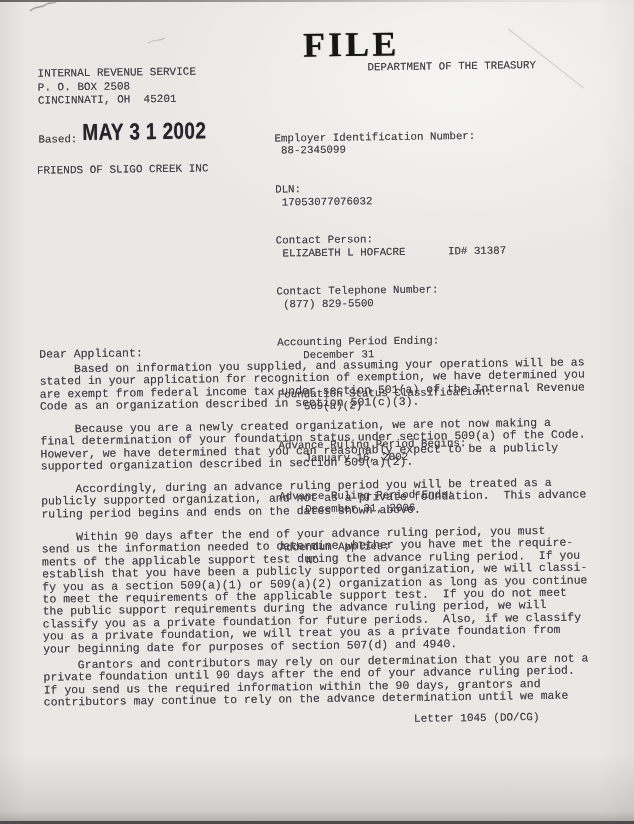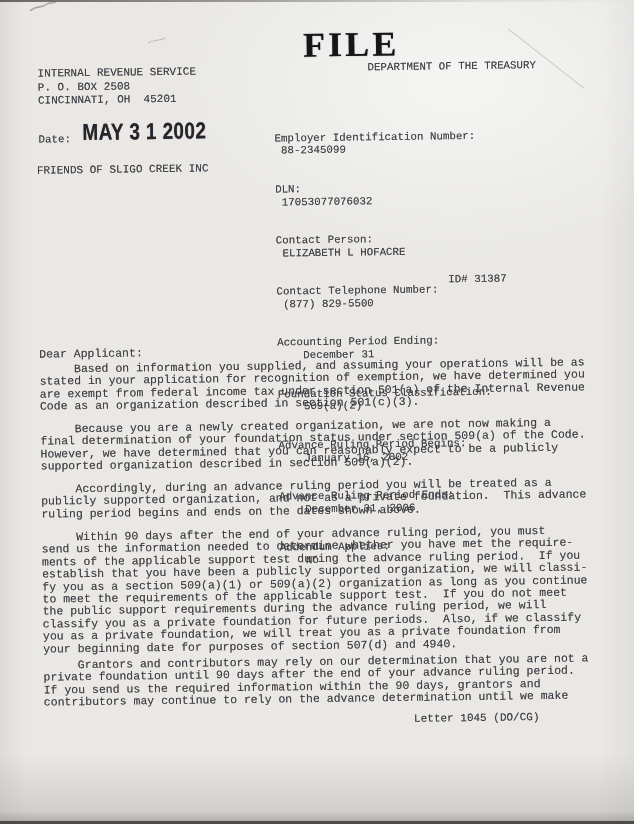--- a/index.html
+++ b/index.html
@@ -60,21 +60,21 @@
     font-family: "Liberation Sans", "DejaVu Sans", sans-serif;
     font-weight: 700; font-size: 22px; letter-spacing: 0.5px;
     color: #26242a; transform: scaleX(0.86) scaleY(1.05); transform-origin: left top;
     text-shadow: 0 0 0.8px rgba(38,36,42,0.7);
   }
 
   .recipient { left: 40px; top: 161px; font-size: 11px; }
 
   .details { left: 278px; top: 106px; font-size: 10.8px; line-height: 12.8px; }
   .detail-row { position: relative; }
-  .detail-extra { position: absolute; left: 172px; top: 12.8px; margin-top: 28px; }
+  .detail-extra { position: absolute; left: 172px; top: 12.8px; }
 
   .salutation { left: 40px; top: 344px; font-size: 11.5px; }
   .para { font-size: 11.5px; line-height: 12.4px; }
   .p1 { left: 40px; top: 360px; }
   .p2 { left: 40px; top: 420px; }
   .p3 { left: 40px; top: 480px; }
   .p4 { left: 40px; top: 528px; }
   .p5 { left: 40px; top: 656px; }
 
   .letter-code { left: 410px; top: 714px; font-size: 11px; }
@@ -97,21 +97,21 @@
   <div class="rotated">
 
     <div class="file-stamp">FILE</div>
 
     <div class="type dept">DEPARTMENT OF THE TREASURY</div>
 
     <div class="type sender">INTERNAL REVENUE SERVICE
 P. O. BOX 2508
 CINCINNATI, OH  45201</div>
 
-    <div class="type date-label">Date:</div>
+    <div class="type date-label">Based:</div>
     <div class="date-stamp">MAY 3 1 2002</div>
 
     <div class="type recipient">FRIENDS OF SLIGO CREEK INC</div>
 
     <div class="type details">
       <div class="detail-row"><span>Employer Identification Number:</span>
 <span> 88-2345099</span></div>
       <div class="detail-row"><span>DLN:</span>
 <span> 17053077076032</span></div>
       <div class="detail-row"><span>Contact Person:</span>

